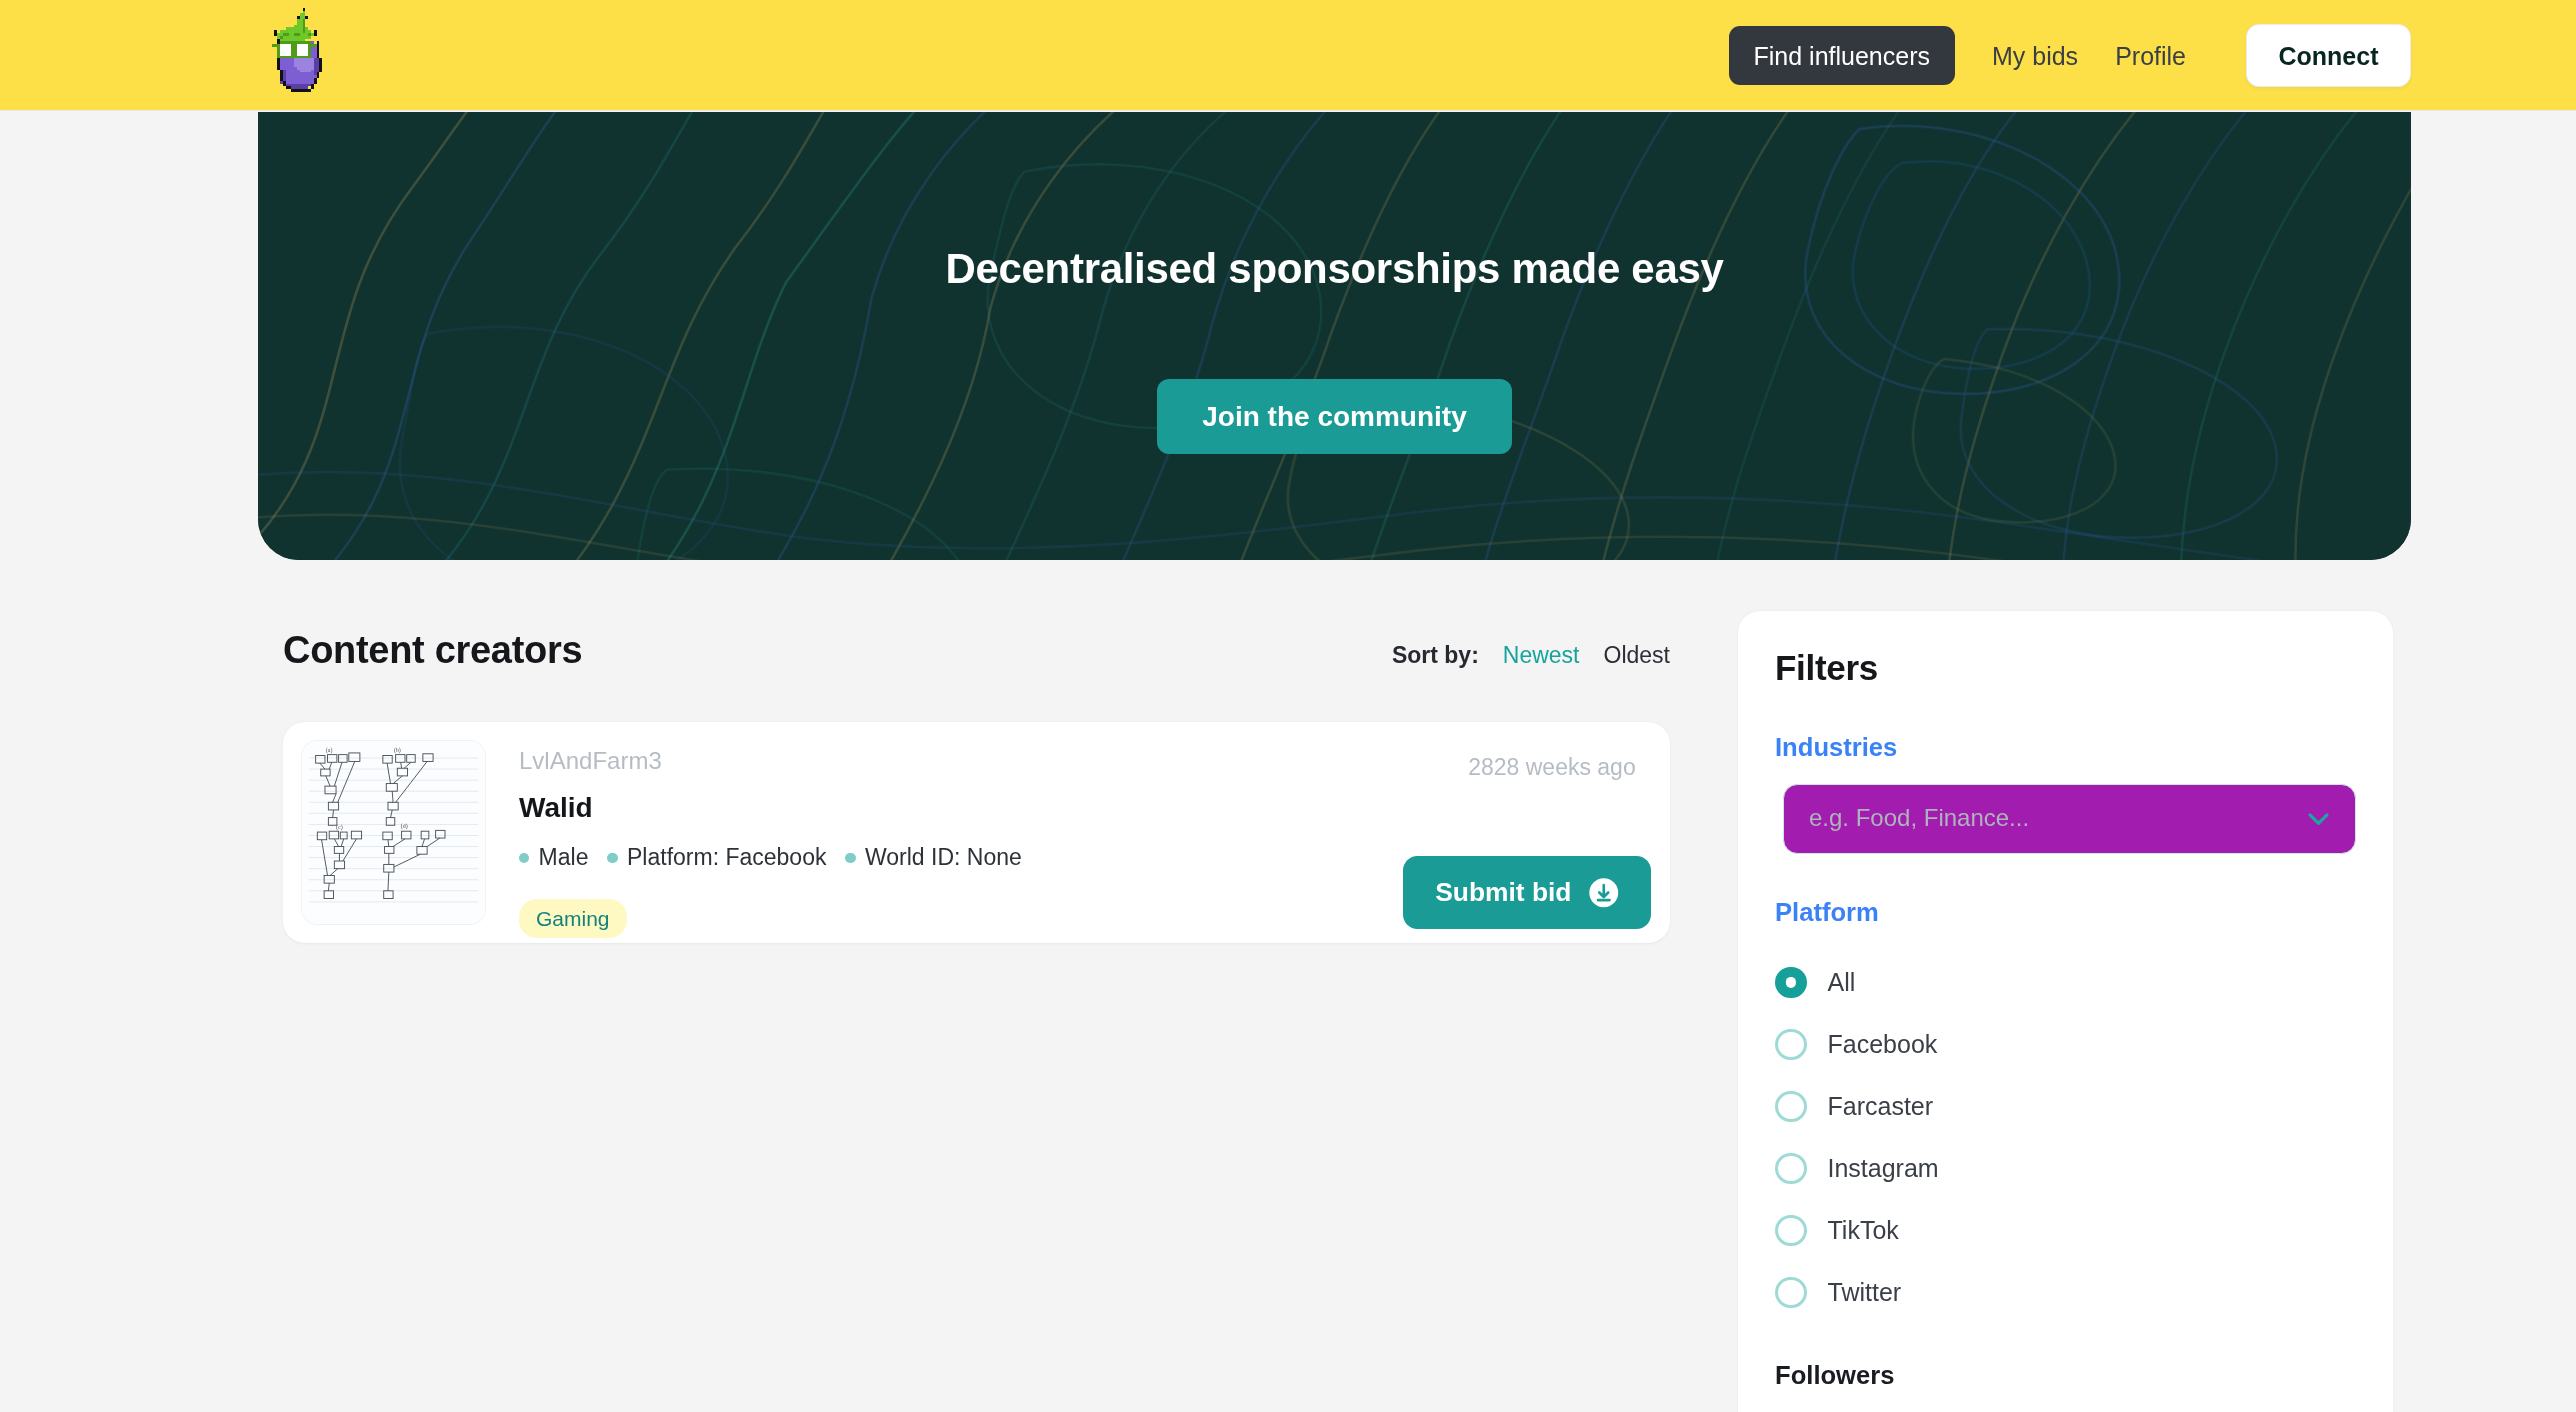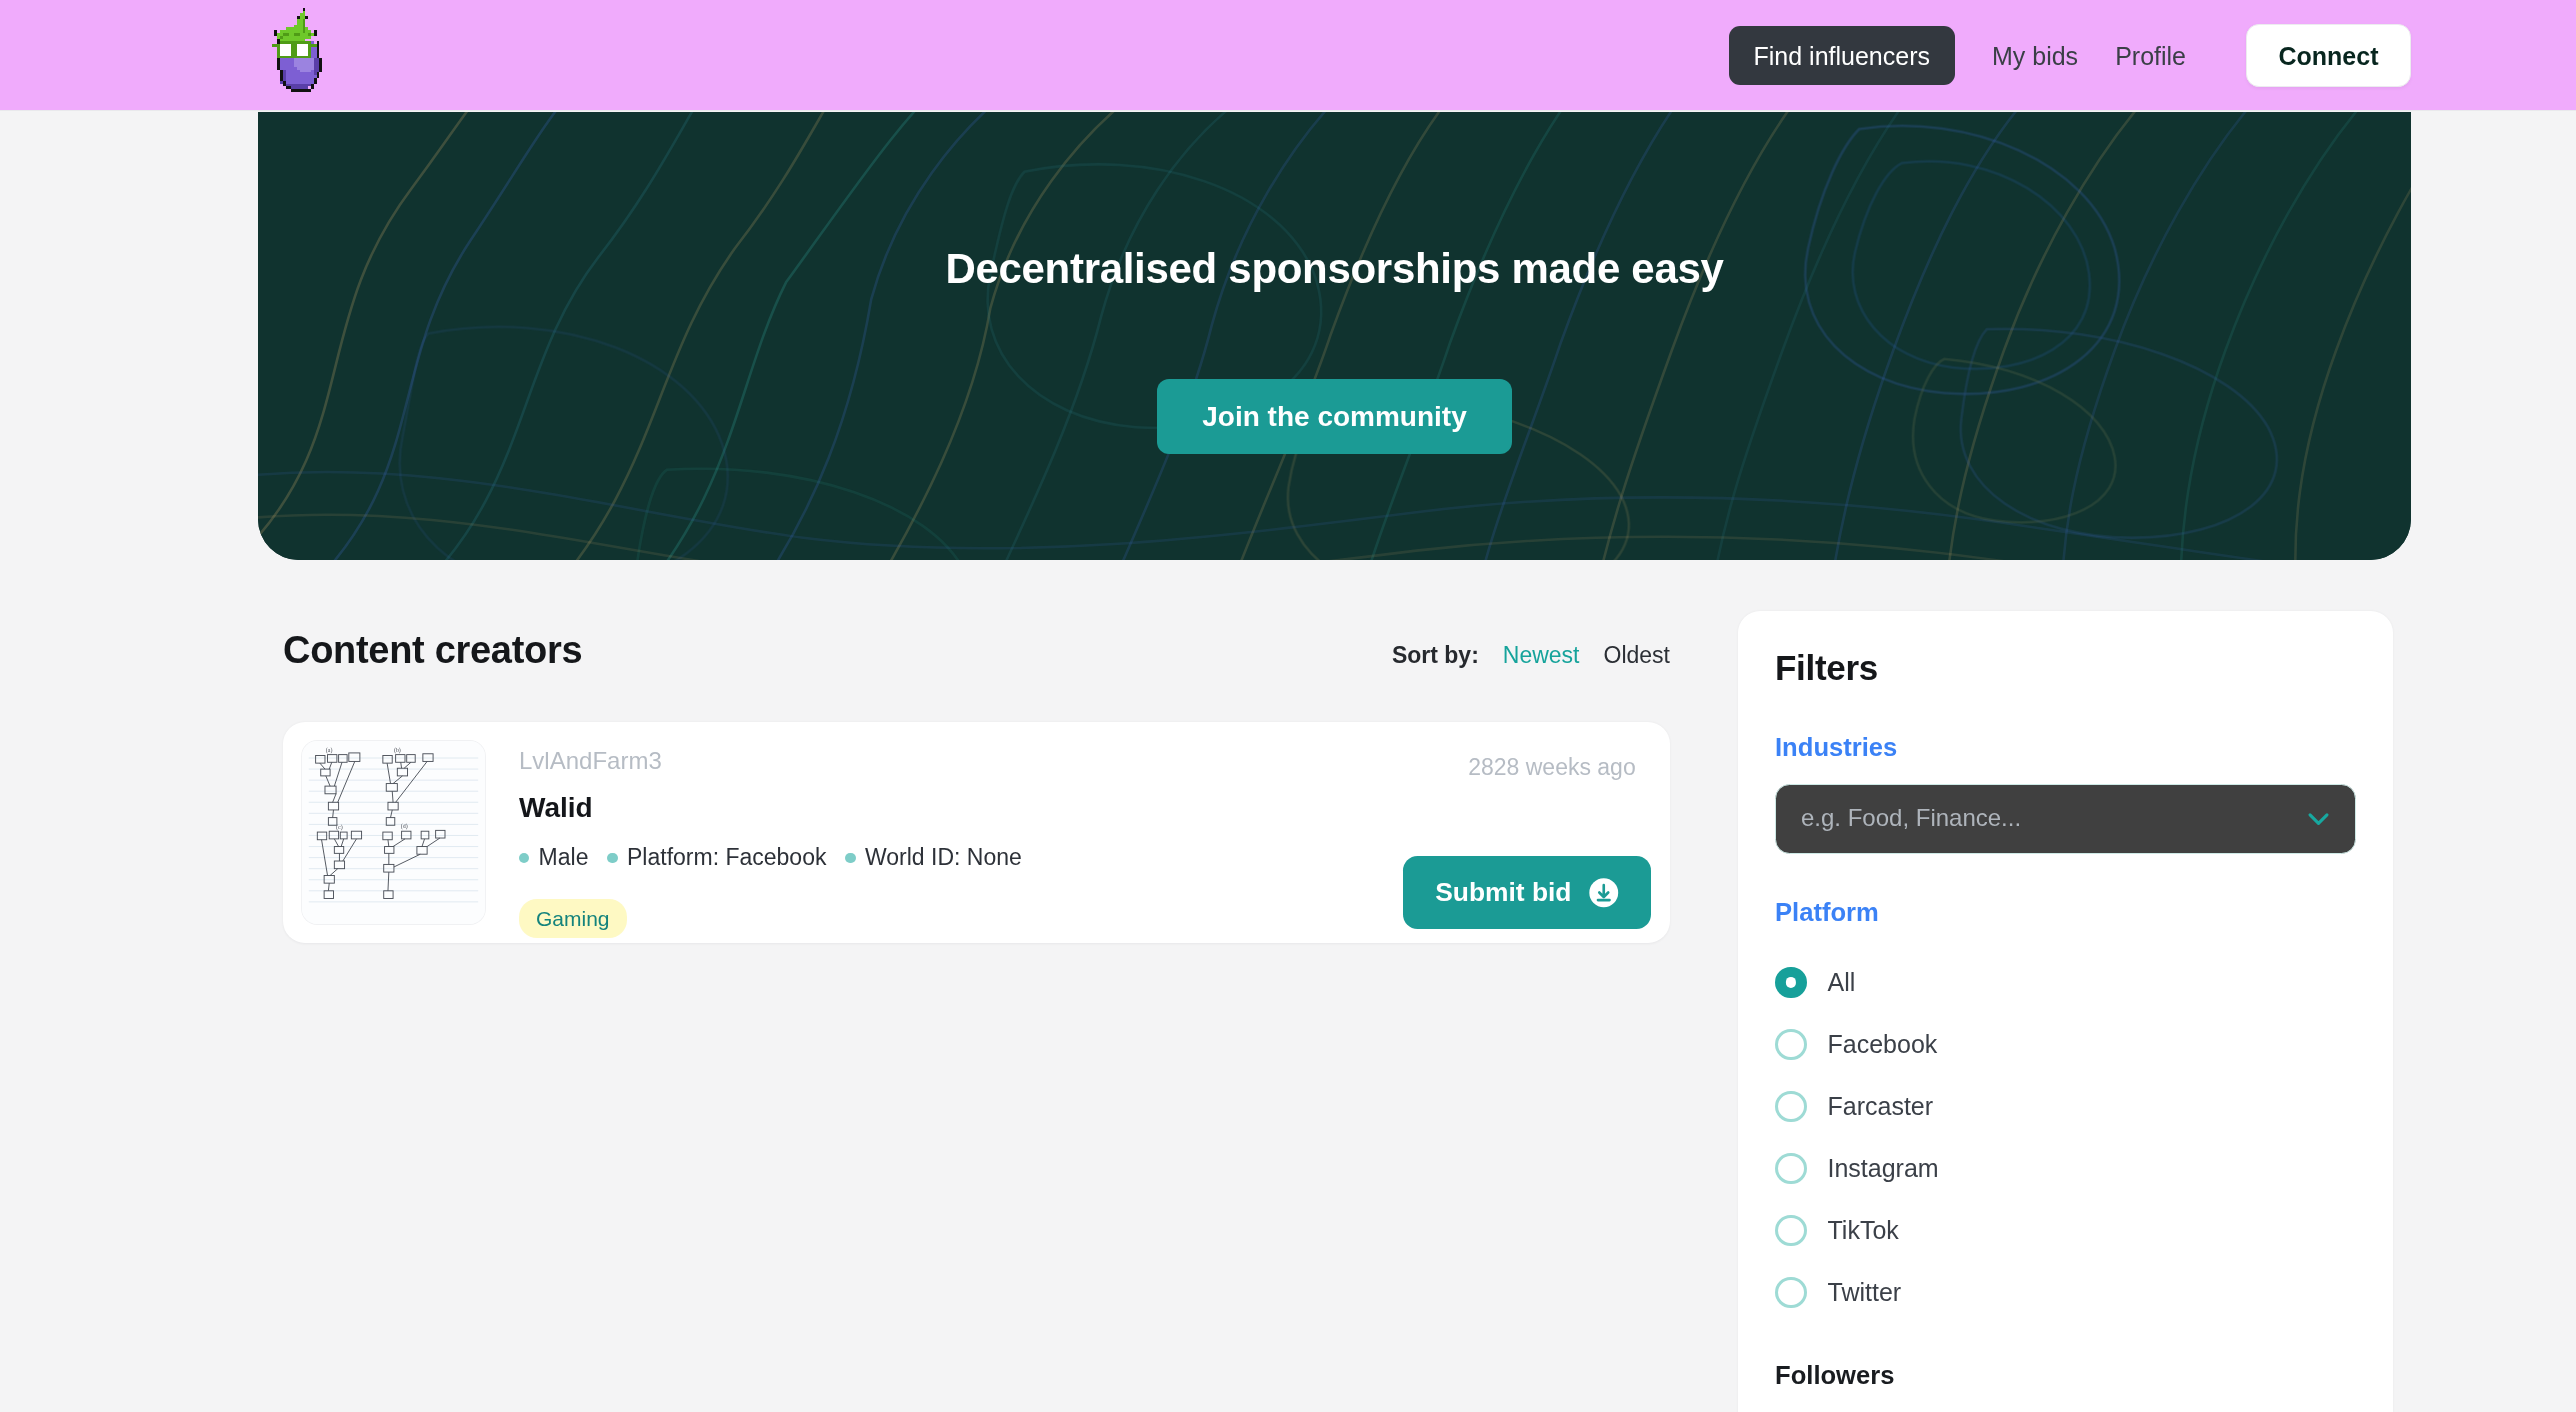--- a/index.html
+++ b/index.html
@@ -13,21 +13,21 @@
   body {
     font-family: "Liberation Sans", sans-serif;
     background: #f4f4f5;
     color: #1f2937;
     -webkit-font-smoothing: antialiased;
   }
 
   
   .header {
     height: 111px;
-    background: #f0abfc;
+    background: #fde047;
     display: flex;
     align-items: center;
     position: relative;
     border-bottom: 0.9px solid #e9e9ec;
   }
 
   .logo-wrap {
     position: absolute;
     left: 266px;
     top: 6.8px;
@@ -319,25 +319,26 @@
     font-weight: bold;
     color: #3b82f6;
     line-height: 1.2;
   }
 
   .select-box {
     margin-top: 21px;
     height: 70px;
     border: 1.7px solid #cde9e5;
     border-radius: 14.5px;
-    background: #404040;
+    background: #a21caf;
     display: flex;
     align-items: center;
     padding: 0 22px 0 25px;
     cursor: pointer;
+    margin-left: 8px;
   }
   .select-placeholder {
     flex: 1;
     font-size: 24px;
     color: #aeb4bb;
     line-height: 1.2;
   }
   .chev { width: 29px; height: 29px; display: block; flex: none; }
 
   .radio-list { margin-top: 24px; }

